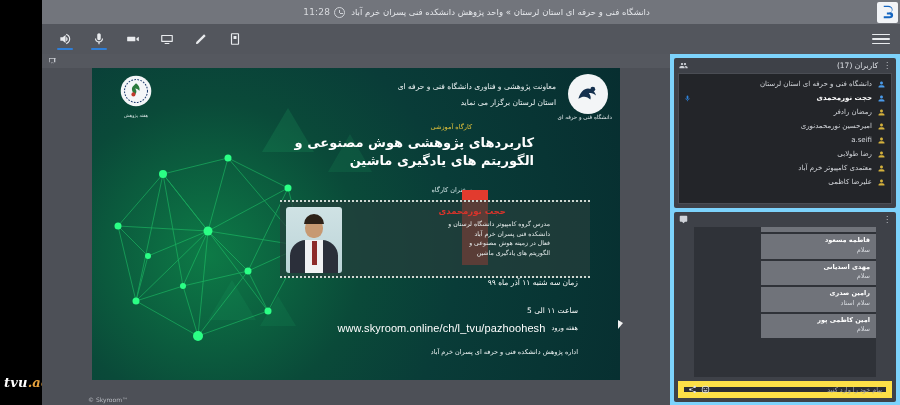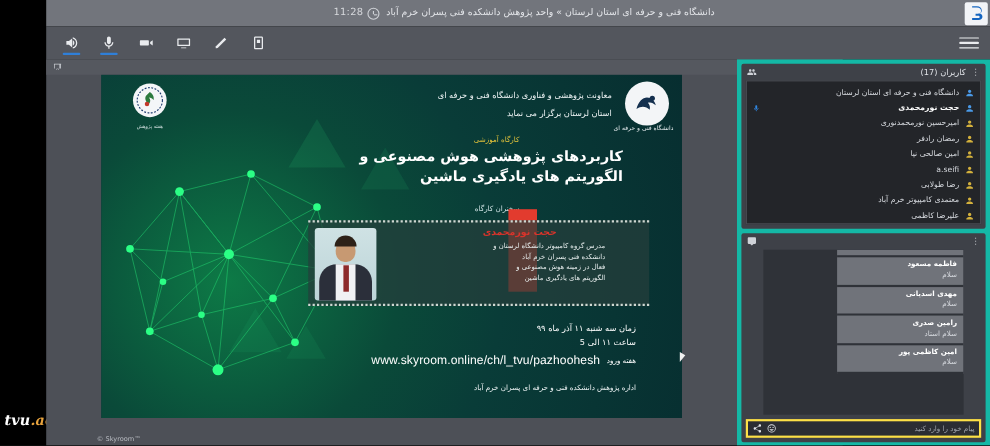--- a/index.html
+++ b/index.html
@@ -76,21 +76,21 @@
   }
   .logo-badge svg { width:32px; height:32px;}
   .badge-cap { position:absolute; right:8px; top:46px; font-size:5.5px; color:#e8eef0; letter-spacing:.4px;}
   .uni-logo { position:absolute; left:14px; top:6px; width:60px; text-align:center; color:#e9f2f3; }
   .uni-logo svg { width:34px; height:34px; }
   .uni-logo .cap { font-size:4.5px; line-height:1.3; margin-top:1px; opacity:.9;}
 
   .s-line1 { position:absolute; right:64px; top:14px; font-size:7.5px; color:#eef4f5; }
   .s-line2 { position:absolute; right:64px; top:30px; font-size:7.5px; color:#eef4f5; }
   .s-kicker { position:absolute; right:148px; top:55px; font-size:6.5px; color:#e2c23a; }
-  .s-title { position:absolute; right:54px; top:66px; font-size:13px; font-weight:bold; color:#ffffff; line-height:1.35; text-align:right;}
+  .s-title { position:absolute; right:86px; top:66px; font-size:13px; font-weight:bold; color:#ffffff; line-height:1.35; text-align:right;}
   .s-speaker-lbl { position:absolute; right:148px; top:118px; font-size:6.5px; color:#cfe3e4;}
 
   .card {
     position:absolute; right:30px; top:132px; width:310px; height:78px;
     background:rgba(38,62,60,.72);
     border-top:2px dotted #cfd8d2; border-bottom:2px dotted #cfd8d2;
   }
   .card-name { position:absolute; right:84px; top:4px; font-size:8.5px; font-weight:bold; color:#d9342b;}
   .card-body { position:absolute; right:40px; top:17px; font-size:6.2px; color:#e8eeee; line-height:1.55; text-align:right;}
   .card-photo {
@@ -98,33 +98,33 @@
     background:linear-gradient(#cfe2e4,#bcd4d8); overflow:hidden;
   }
   .ph-head { position:absolute; left:19px; top:10px; width:18px; height:21px; border-radius:50% 50% 45% 45%; background:#c79972;}
   .ph-hair { position:absolute; left:18px; top:7px; width:20px; height:10px; border-radius:10px 10px 0 0; background:#2d2118;}
   .ph-body { position:absolute; left:4px; top:33px; width:48px; height:34px; background:#2b2f3a; border-radius:16px 16px 0 0;}
   .ph-shirt { position:absolute; left:19px; top:33px; width:18px; height:34px; background:#f0f1f3;}
   .ph-tie { position:absolute; left:26px; top:34px; width:5px; height:24px; background:#8d2a2a;}
 
   .redbar { position:absolute; right:132px; top:122px; width:26px; height:75px; background:#e23b2e; }
 
-  .s-when  { position:absolute; right:42px; top:226px; font-size:7.5px; color:#ffffff;}
+  .s-when  { position:absolute; right:42px; top:210px; font-size:7.5px; color:#ffffff;}
   .s-time  { position:absolute; right:42px; top:238px; font-size:7.5px; color:#ffffff;}
   .s-linkrow { position:absolute; right:42px; top:254px; display:flex; align-items:center; gap:6px; }
   .s-linklbl { font-size:6.5px; color:#ffffff; }
   .s-link { font-size:11px; color:#ffffff; letter-spacing:.1px; direction:ltr; font-family:"Liberation Sans", sans-serif;}
   .s-foot { position:absolute; right:42px; top:280px; font-size:6.5px; color:#eef4f5;}
 
   .cursor { position:absolute; left:576px; top:266px; width:0;height:0;
             border-left:5px solid #f2f2f2; border-top:3px solid transparent; border-bottom:6px solid transparent;}
   .sky-foot { position:absolute; left:46px; bottom:2px; font-size:6px; color:#b9bcc2; direction:ltr;}
 
   
-  .rightcol { position:absolute; left:670px; top:54px; width:230px; height:351px; background:#14b8a6; }
+  .rightcol { position:absolute; left:670px; top:54px; width:230px; height:351px; background:#7dd3fc; }
   .panel { background:#3e4148; margin:4px; border-radius:2px; }
   .panel-head { height:15px; display:flex; align-items:center; justify-content:space-between; padding:0 5px; direction:ltr;}
   .panel-head .ico svg { width:9px; height:9px; fill:#cfd2d8; display:block;}
   .panel-head .ttl { font-size:7.5px; color:#dfe2e7; }
   .panel-head .kebab { color:#c4c7cd; font-size:8px; line-height:1; letter-spacing:0;}
 
   .users-panel { height:150px; }
   .users-list { height:131px; margin:0 4px 4px 4px; background:#232529; border:1px solid #4a4d54; overflow:hidden; padding:3px 0;}
   .user-row { display:flex; align-items:center; justify-content:flex-start; height:14px; padding:0 5px; gap:5px; direction:rtl;}
   .user-ico { width:9px;height:9px; flex:0 0 9px;}
@@ -133,21 +133,21 @@
   .user-row.me .user-name { color:#ffffff; font-weight:bold;}
   .user-row .mic { margin-right:auto; }
   .user-row .mic svg { width:7px;height:9px; fill:#2f86e0; display:block;}
 
   .chat-panel { height:190px; }
   .chat-body { height:150px; margin:0 20px; background:#2f3238; overflow:hidden; position:relative;}
   .msg { width:115px; margin-left:auto; margin-right:0; background:#70737a; border-bottom:2px solid #2f3238; padding:2px 6px 3px 6px; text-align:right;}
   .msg.clip { height:6px; overflow:hidden; }
   .msg-name { font-size:6.5px; color:#ffffff; font-weight:bold; line-height:1.5;}
   .msg-text { font-size:6.5px; color:#d8dbe0; line-height:1.5;}
-  .chat-input-bar { height:17px; margin:4px; background:#2b2d33; border:2px solid #fde047; display:flex; align-items:center; padding:0 4px; direction:ltr;}
+  .chat-input-bar { height:17px; margin:4px; background:#2b2d33; border:6px solid #fde047; display:flex; align-items:center; padding:0 4px; direction:ltr;}
   .chat-input-bar .send svg,.chat-input-bar .emo svg { width:9px;height:9px; fill:#dfe2e7; display:block;}
   .chat-input-bar .emo { margin-left:4px;}
   .chat-ph { margin-left:auto; font-size:6.5px; color:#9fa3aa; padding-left:4px;}
 </style>
 </head>
 <body>
 
 <div id="app">
 
   <div class="rail">
@@ -353,37 +353,29 @@
                 <path d="M12 14c1.7 0 3-1.3 3-3V5c0-1.7-1.3-3-3-3S9 3.3 9 5v6c0 1.7 1.3 3 3 3zm5-3c0 2.8-2.2 5-5 5s-5-2.2-5-5H5c0 3.5 2.6 6.4 6 6.9V21h2v-3.1c3.4-.5 6-3.4 6-6.9h-2z"></path>
               </svg>
             </span>
         </div>
         <div class="user-row">
           <span class="user-ico">
               <svg viewBox="0 0 24 24">
                 <path fill="#d4b13c" d="M12 12c2.2 0 4-1.8 4-4s-1.8-4-4-4-4 1.8-4 4 1.8 4 4 4zm0 2c-2.7 0-8 1.3-8 4v2h16v-2c0-2.7-5.3-4-8-4z"></path>
               </svg>
             </span>
+          <span class="user-name">رمضان رادفر</span>
+        </div>
+        <div class="user-row">
+          <span class="user-ico">
+              <svg viewBox="0 0 24 24">
+                <path fill="#d4b13c" d="M12 12c2.2 0 4-1.8 4-4s-1.8-4-4-4-4 1.8-4 4 1.8 4 4 4zm0 2c-2.7 0-8 1.3-8 4v2h16v-2c0-2.7-5.3-4-8-4z"></path>
+              </svg>
+            </span>
           <span class="user-name">امیرحسین نورمحمدنوری</span>
-        </div>
-        <div class="user-row">
-          <span class="user-ico">
-              <svg viewBox="0 0 24 24">
-                <path fill="#d4b13c" d="M12 12c2.2 0 4-1.8 4-4s-1.8-4-4-4-4 1.8-4 4 1.8 4 4 4zm0 2c-2.7 0-8 1.3-8 4v2h16v-2c0-2.7-5.3-4-8-4z"></path>
-              </svg>
-            </span>
-          <span class="user-name">رمضان رادفر</span>
-        </div>
-        <div class="user-row">
-          <span class="user-ico">
-              <svg viewBox="0 0 24 24">
-                <path fill="#d4b13c" d="M12 12c2.2 0 4-1.8 4-4s-1.8-4-4-4-4 1.8-4 4 1.8 4 4 4zm0 2c-2.7 0-8 1.3-8 4v2h16v-2c0-2.7-5.3-4-8-4z"></path>
-              </svg>
-            </span>
-          <span class="user-name">امین صالحی نیا</span>
         </div>
         <div class="user-row">
           <span class="user-ico">
               <svg viewBox="0 0 24 24">
                 <path fill="#d4b13c" d="M12 12c2.2 0 4-1.8 4-4s-1.8-4-4-4-4 1.8-4 4 1.8 4 4 4zm0 2c-2.7 0-8 1.3-8 4v2h16v-2c0-2.7-5.3-4-8-4z"></path>
               </svg>
             </span>
           <span class="user-name">a.seifi</span>
         </div>
         <div class="user-row">

